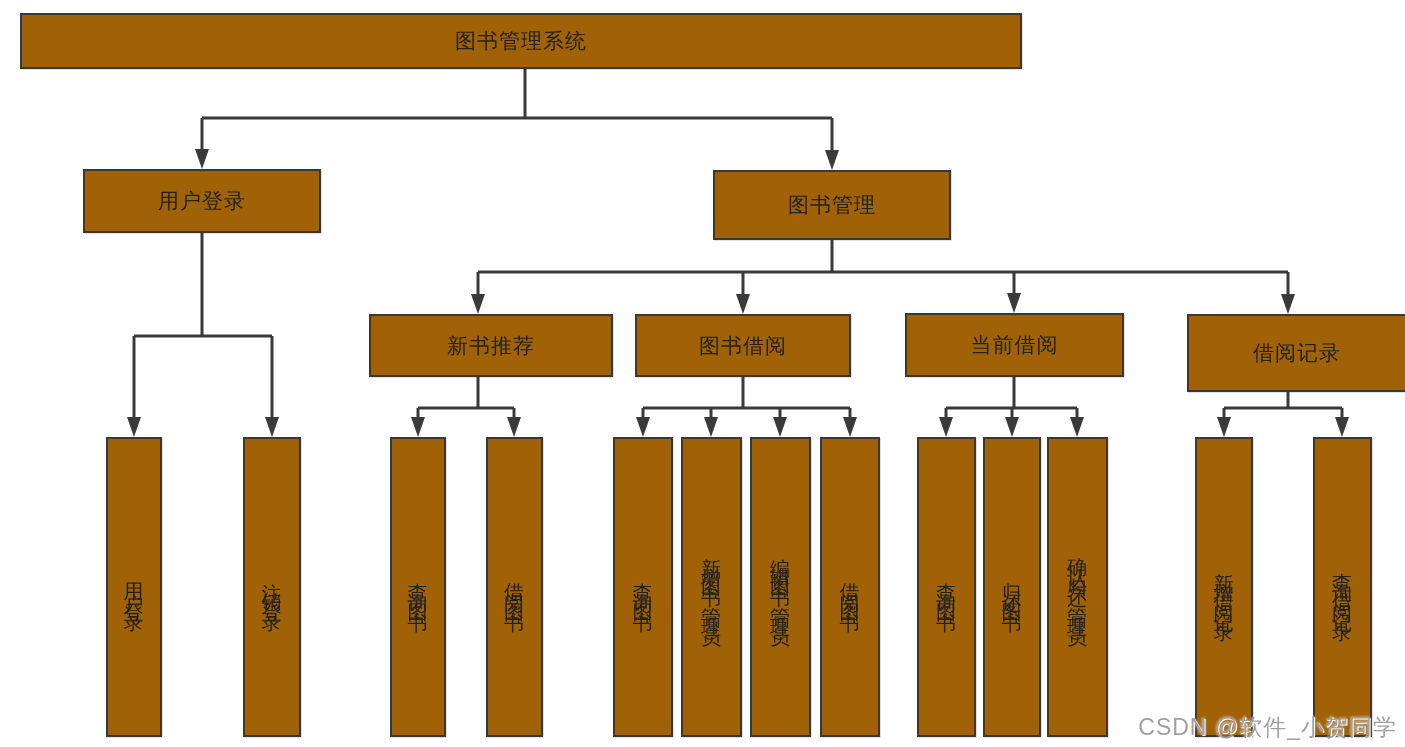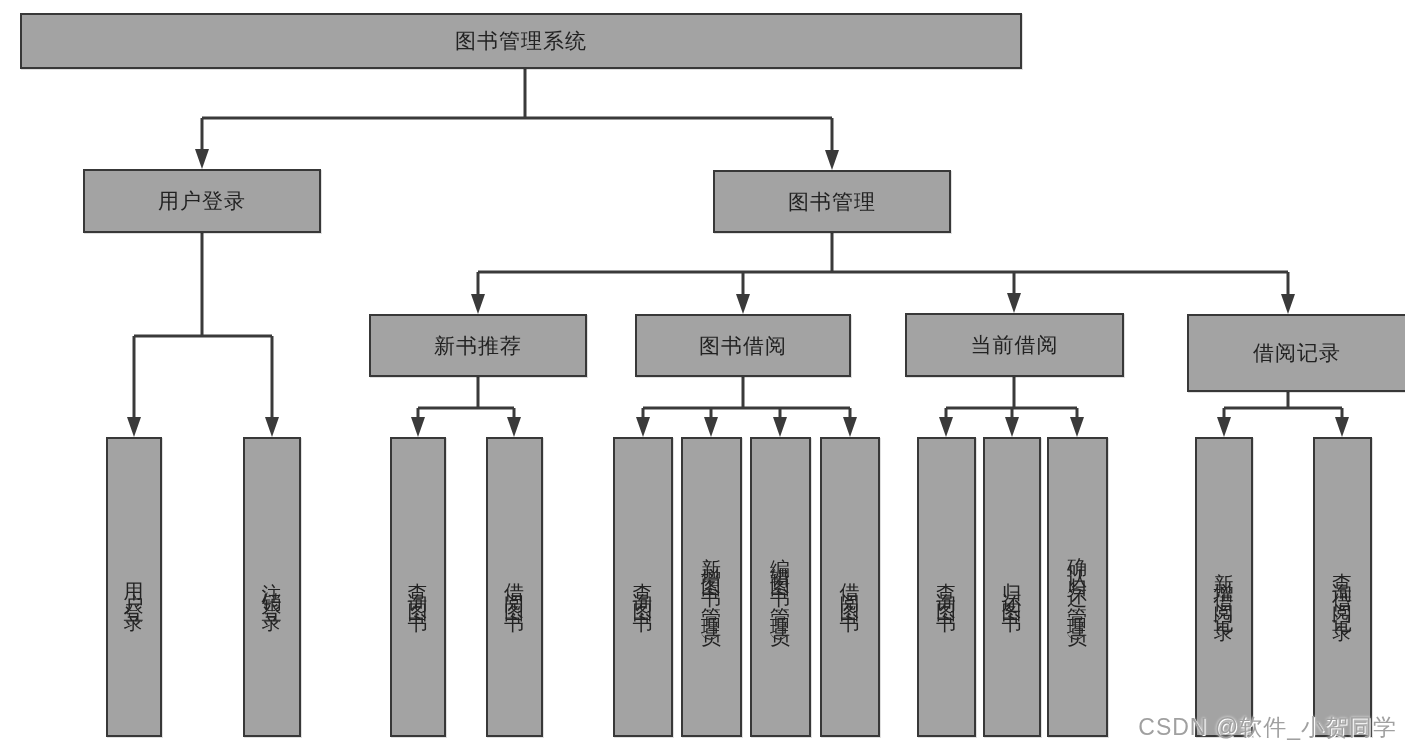--- a/index.html
+++ b/index.html
@@ -17,21 +17,21 @@
     height: 747px;
     background: var(--background);
     font-family: "Liberation Sans", "DejaVu Sans", sans-serif;
     overflow: hidden;
   }
   .wires { position: absolute; left: 0; top: 0; }
   .wire { stroke: var(--line); stroke-width: 3; fill: none; }
   .arrow { fill: var(--line); stroke: none; }
   .node {
     position: absolute;
-    background: #a3a3a3;
+    background: #a16207;
     border: 2.5px solid var(--box-border);
     color: var(--text);
     display: flex;
     align-items: center;
     justify-content: center;
     box-shadow: 1px 1px 0 rgba(0,0,0,0.12);
   }
   .node.h span {
     font-size: 21px;
     letter-spacing: 1px;
@@ -129,25 +129,25 @@
     </g>
   </svg>
 
   <div class="node h" style="left:20px;top:13px;width:1002px;height:56px">
     <span>图书管理系统</span>
   </div>
 
   <div class="node h" style="left:83px;top:169px;width:238px;height:64px">
     <span>用户登录</span>
   </div>
-  <div class="node h" style="left:713px;top:170px;width:238px;height:63px">
+  <div class="node h" style="left:713px;top:170px;width:238px;height:70px">
     <span>图书管理</span>
   </div>
 
-  <div class="node h" style="left:369px;top:314px;width:218px;height:63px">
+  <div class="node h" style="left:369px;top:314px;width:244px;height:63px">
     <span>新书推荐</span>
   </div>
   <div class="node h" style="left:905px;top:313px;width:219px;height:64px">
     <span>当前借阅</span>
   </div>
   <div class="node h" style="left:635px;top:314px;width:216px;height:63px">
     <span>图书借阅</span>
   </div>
   <div class="node h" style="left:1187px;top:314px;width:220px;height:78px">
     <span>借阅记录</span>

